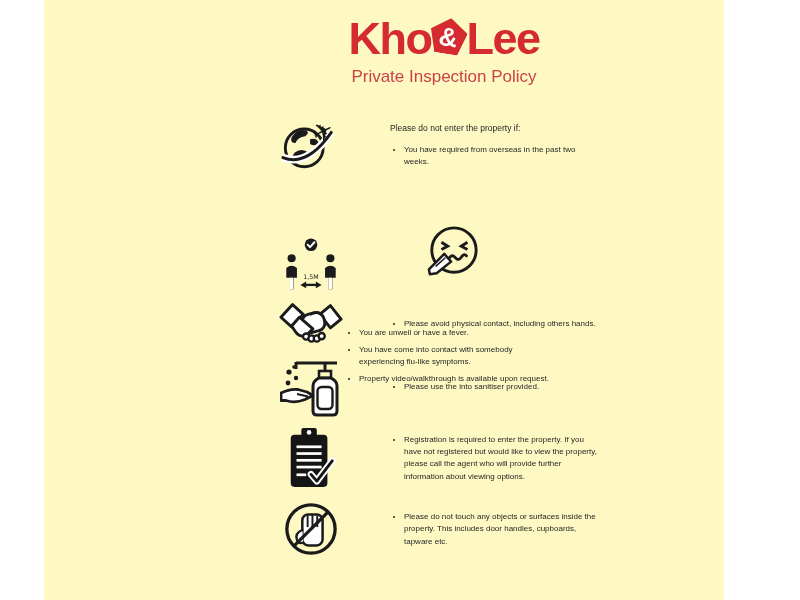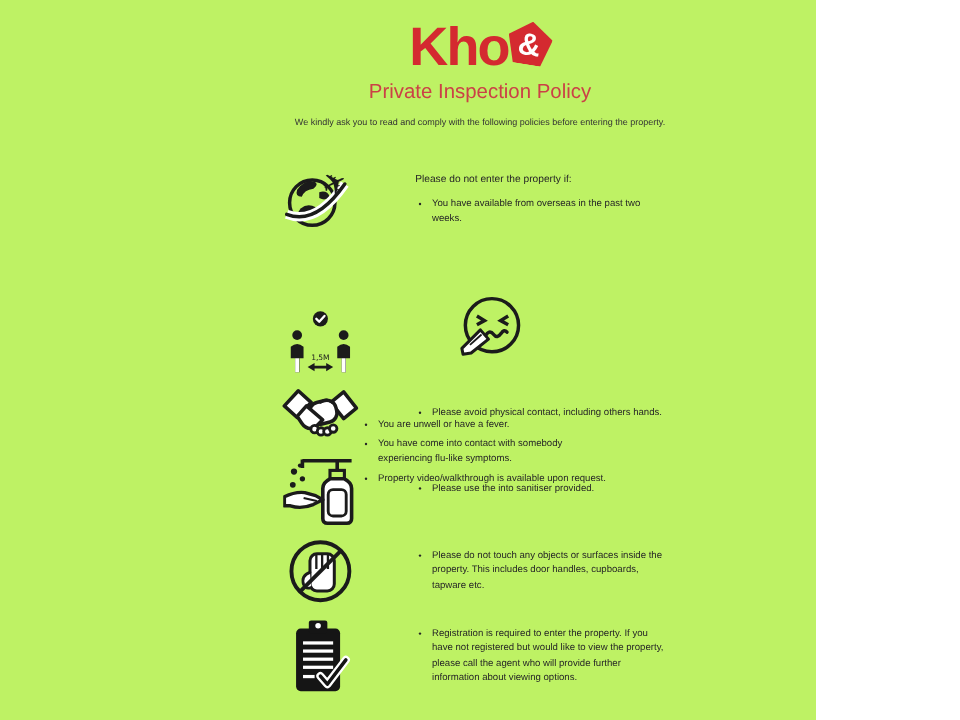--- a/index.html
+++ b/index.html
@@ -1,17 +1,17 @@
 <!DOCTYPE html>
 <html><head>
 <meta charset="utf-8">
 <style>
   html,body{margin:0;padding:0;background:#ffffff;}
   body{width:800px;height:600px;font-family:"Liberation Sans",sans-serif;-webkit-font-smoothing:antialiased;}
-  .page{position:relative;width:680px;height:600px;background:#bef264;overflow:hidden;}
+  .page{position:relative;width:680px;height:600px;background:#fef9c3;overflow:hidden;margin-left:44px;}
   .doc{position:absolute;left:182px;top:0;width:436px;}
 
   
   .logo-row{margin-top:14px;height:48px;display:flex;justify-content:center;align-items:center;}
   .logo-text{font-size:45px;font-weight:bold;letter-spacing:-1.5px;line-height:1;}
   .logo-emblem{width:37px;height:36px;display:flex;align-items:center;justify-content:center;
     clip-path:polygon(50% 0%,100% 36%,81% 100%,19% 100%,0% 36%);
     transform:rotate(9deg);margin:0 -1px 4px -1px;}
   .logo-amp{color:#fff;font-size:26px;font-weight:bold;line-height:1;transform:translateY(1px);}
   .policy-title{text-align:center;font-size:17px;margin-top:5px;line-height:1.2;}
@@ -37,46 +37,46 @@
 <body>
 
 <div class="page">
   <div class="doc">
 
     <div class="logo-row">
       <span class="logo-text" style="color:#d42a30;">Kho</span>
       <span class="logo-emblem" style="background:#d42a30;">
         <span class="logo-amp">&amp;</span>
       </span>
+      <span class="logo-text" style="color:#d42a30;">Lee</span>
     </div>
 
     <div class="policy-title" style="color:#cb4146;">Private Inspection Policy</div>
 
     <div class="intro">
-      <div>We kindly ask you to read and comply with the following policies before entering the property.</div>
     </div>
 
     <div class="rows">
 
       <div class="row row-1">
         <div class="icon-cell">
           <svg width="62" height="54" viewBox="0 0 64 54">
             <circle cx="25" cy="31" r="19.5" fill="none" stroke="#1b1b1b" stroke-width="3"></circle>
             <path d="M12,20 Q18,11 27,13 Q31,15 26,19 Q18,20 16,26 Q10,26 12,20 Z" fill="#1b1b1b"></path>
             <path d="M31,22 Q38,20 40,26 Q36,30 31,27 Z" fill="#1b1b1b"></path>
             <path d="M15,36 Q21,31 28,35 Q30,41 23,45 Q15,44 13,39 Z" fill="#1b1b1b"></path>
             <path d="M3,41 Q28,51 53,15" fill="none" stroke="#ffffff" stroke-width="8"></path>
             <path d="M3,41 Q28,51 53,15" fill="none" stroke="#1b1b1b" stroke-width="3" stroke-linecap="round"></path>
             <text x="33" y="23" font-size="26" fill="#1b1b1b" transform="rotate(-26 45 14)">✈</text>
           </svg>
         </div>
         <div class="text-cell">
           <div class="list-header">Please do not enter the property if:</div>
           <ul class="bullets">
-            <li>You have available from overseas in the past two weeks.</li>
+            <li>You have required from overseas in the past two weeks.</li>
           </ul>
         </div>
       </div>
 
       <div class="row row-2">
         <div class="icon-cell">
           <svg width="54" height="56" viewBox="0 0 56 56">
             <circle cx="29" cy="27" r="23" fill="none" stroke="#1b1b1b" stroke-width="3"></circle>
             <polyline points="16,19 22.5,23 16,26.5" fill="none" stroke="#1b1b1b" stroke-width="3"></polyline>
             <polyline points="43,19 36.5,23 43,26.5" fill="none" stroke="#1b1b1b" stroke-width="3"></polyline>
@@ -153,39 +153,20 @@
             <line x1="17" y1="38" x2="28" y2="40.5" stroke="#1b1b1b" stroke-width="1.8"></line>
           </svg>
         </div>
         <div class="text-cell">
           <ul class="bullets">
             <li>Please use the into sanitiser provided.</li>
           </ul>
         </div>
       </div>
 
-      <div class="row row-6">
-        <div class="icon-cell">
-          <svg width="56" height="56" viewBox="0 0 58 58">
-            <circle cx="29" cy="29" r="25" fill="none" stroke="#1b1b1b" stroke-width="3.4"></circle>
-            <rect x="20" y="14" width="21" height="32" rx="6" fill="#ffffff" stroke="#1b1b1b" stroke-width="2.6"></rect>
-            <line x1="25.5" y1="15" x2="25.5" y2="27" stroke="#1b1b1b" stroke-width="2"></line>
-            <line x1="30.5" y1="14.5" x2="30.5" y2="27" stroke="#1b1b1b" stroke-width="2"></line>
-            <line x1="35.5" y1="15" x2="35.5" y2="27" stroke="#1b1b1b" stroke-width="2"></line>
-            <path d="M20,30 Q12,33 14.5,40.5 Q16.5,45 21,43" fill="#ffffff" stroke="#1b1b1b" stroke-width="2.4" stroke-linecap="round"></path>
-            <line x1="11" y1="47" x2="47" y2="11" stroke="#1b1b1b" stroke-width="3.4"></line>
-          </svg>
-        </div>
-        <div class="text-cell">
-          <ul class="bullets">
-            <li>Please do not touch any objects or surfaces inside the property. This includes door handles, cupboards, tapware etc.</li>
-          </ul>
-        </div>
-      </div>
-
       <div class="row row-7">
         <div class="icon-cell">
           <svg width="56" height="68" viewBox="0 0 58 68">
             <rect x="8" y="10" width="38" height="54" rx="4" fill="#151515"></rect>
             <rect x="19" y="3" width="16" height="11" rx="2" fill="#151515"></rect>
             <circle cx="27" cy="7.5" r="2.4" fill="#ffffff"></circle>
             <rect x="14" y="21" width="26" height="2.8" fill="#ffffff"></rect>
             <rect x="14" y="28" width="26" height="2.8" fill="#ffffff"></rect>
             <rect x="14" y="35" width="26" height="2.8" fill="#ffffff"></rect>
             <rect x="14" y="42" width="26" height="2.8" fill="#ffffff"></rect>
@@ -194,15 +175,34 @@
             <polyline points="29,51 35,58 51,37" fill="none" stroke="#151515" stroke-width="3" stroke-linecap="round" stroke-linejoin="round"></polyline>
           </svg>
         </div>
         <div class="text-cell">
           <ul class="bullets">
             <li>Registration is required to enter the property. If you have not registered but would like to view the property, please call the agent who will provide further information about viewing options.</li>
           </ul>
         </div>
       </div>
 
+      <div class="row row-6">
+        <div class="icon-cell">
+          <svg width="56" height="56" viewBox="0 0 58 58">
+            <circle cx="29" cy="29" r="25" fill="none" stroke="#1b1b1b" stroke-width="3.4"></circle>
+            <rect x="20" y="14" width="21" height="32" rx="6" fill="#ffffff" stroke="#1b1b1b" stroke-width="2.6"></rect>
+            <line x1="25.5" y1="15" x2="25.5" y2="27" stroke="#1b1b1b" stroke-width="2"></line>
+            <line x1="30.5" y1="14.5" x2="30.5" y2="27" stroke="#1b1b1b" stroke-width="2"></line>
+            <line x1="35.5" y1="15" x2="35.5" y2="27" stroke="#1b1b1b" stroke-width="2"></line>
+            <path d="M20,30 Q12,33 14.5,40.5 Q16.5,45 21,43" fill="#ffffff" stroke="#1b1b1b" stroke-width="2.4" stroke-linecap="round"></path>
+            <line x1="11" y1="47" x2="47" y2="11" stroke="#1b1b1b" stroke-width="3.4"></line>
+          </svg>
+        </div>
+        <div class="text-cell">
+          <ul class="bullets">
+            <li>Please do not touch any objects or surfaces inside the property. This includes door handles, cupboards, tapware etc.</li>
+          </ul>
+        </div>
+      </div>
+
     </div>
   </div>
 </div>
 
 </body></html>

